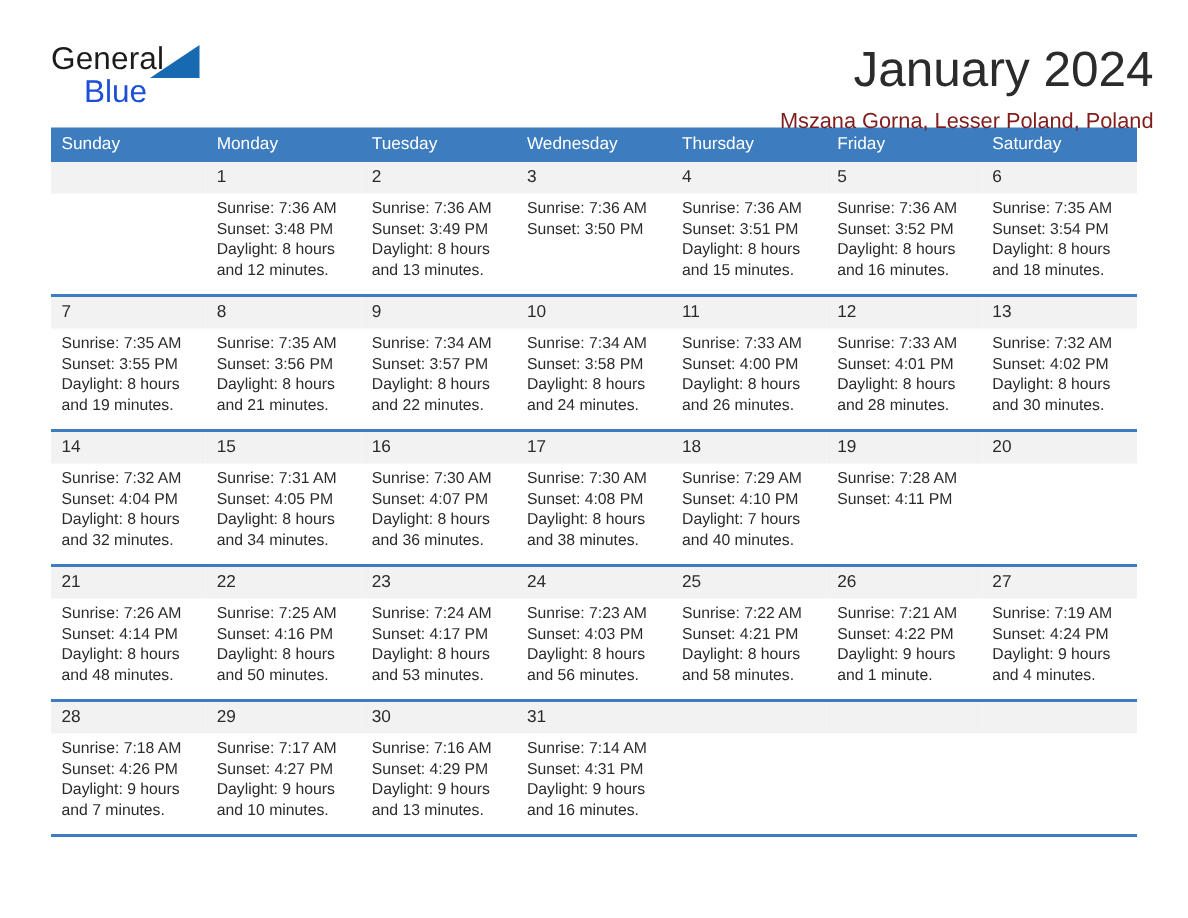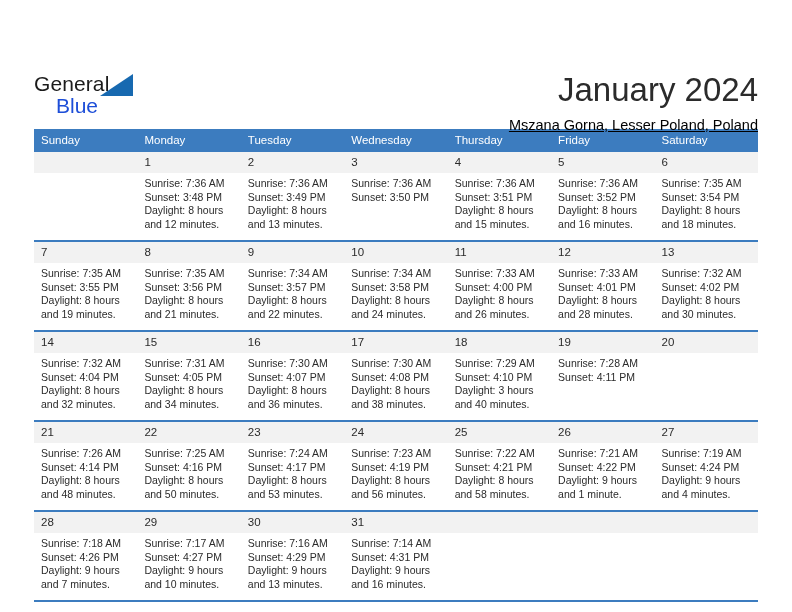--- a/index.html
+++ b/index.html
@@ -20,24 +20,23 @@
     width: 792px;
     height: 612px;
     box-sizing: border-box;
   }
 
   
   .header {
     display: flex;
     align-items: flex-start;
     justify-content: space-between;
-    padding: 28px 34px 0 34px;
+    padding: 28px 23px 0 34px;
     box-sizing: border-box;
     height: 74px;
-    margin-top: 44px;
   }
 
   .logo {
     position: relative;
     width: 116px;
     height: 48px;
     flex: none;
   }
   .logo-general {
     position: absolute;
@@ -73,25 +72,24 @@
     padding-top: 2px;
   }
   .month-title {
     font-size: 33px;
     color: #2b2b2b;
     line-height: 32px;
     white-space: nowrap;
   }
   .location {
     font-size: 14.5px;
-    color: #000000;
+    color: #7f1d1d;
     line-height: 20px;
     margin-top: 9px;
     white-space: nowrap;
-    text-decoration: underline;
   }
 
   
   .calendar {
     margin: 11px 34px 0 34px;
     width: 724px;
     box-sizing: border-box;
   }
 
   .weekday-row {
@@ -326,21 +324,21 @@
               <div>Sunrise: 7:30 AM</div>
               <div>Sunset: 4:08 PM</div>
               <div class="daylight-line">Daylight: 8 hours and 38 minutes.</div>
             </div>
           </div>
           <div class="day-cell">
             <div class="day-number">18</div>
             <div class="day-body">
               <div>Sunrise: 7:29 AM</div>
               <div>Sunset: 4:10 PM</div>
-              <div class="daylight-line">Daylight: 3 hours and 40 minutes.</div>
+              <div class="daylight-line">Daylight: 7 hours and 40 minutes.</div>
             </div>
           </div>
           <div class="day-cell">
             <div class="day-number">19</div>
             <div class="day-body">
               <div>Sunrise: 7:28 AM</div>
               <div>Sunset: 4:11 PM</div>
             </div>
           </div>
           <div class="day-cell">
@@ -369,21 +367,21 @@
             <div class="day-body">
               <div>Sunrise: 7:24 AM</div>
               <div>Sunset: 4:17 PM</div>
               <div class="daylight-line">Daylight: 8 hours and 53 minutes.</div>
             </div>
           </div>
           <div class="day-cell">
             <div class="day-number">24</div>
             <div class="day-body">
               <div>Sunrise: 7:23 AM</div>
-              <div>Sunset: 4:19 PM</div>
+              <div>Sunset: 4:03 PM</div>
               <div class="daylight-line">Daylight: 8 hours and 56 minutes.</div>
             </div>
           </div>
           <div class="day-cell">
             <div class="day-number">25</div>
             <div class="day-body">
               <div>Sunrise: 7:22 AM</div>
               <div>Sunset: 4:21 PM</div>
               <div class="daylight-line">Daylight: 8 hours and 58 minutes.</div>
             </div>

